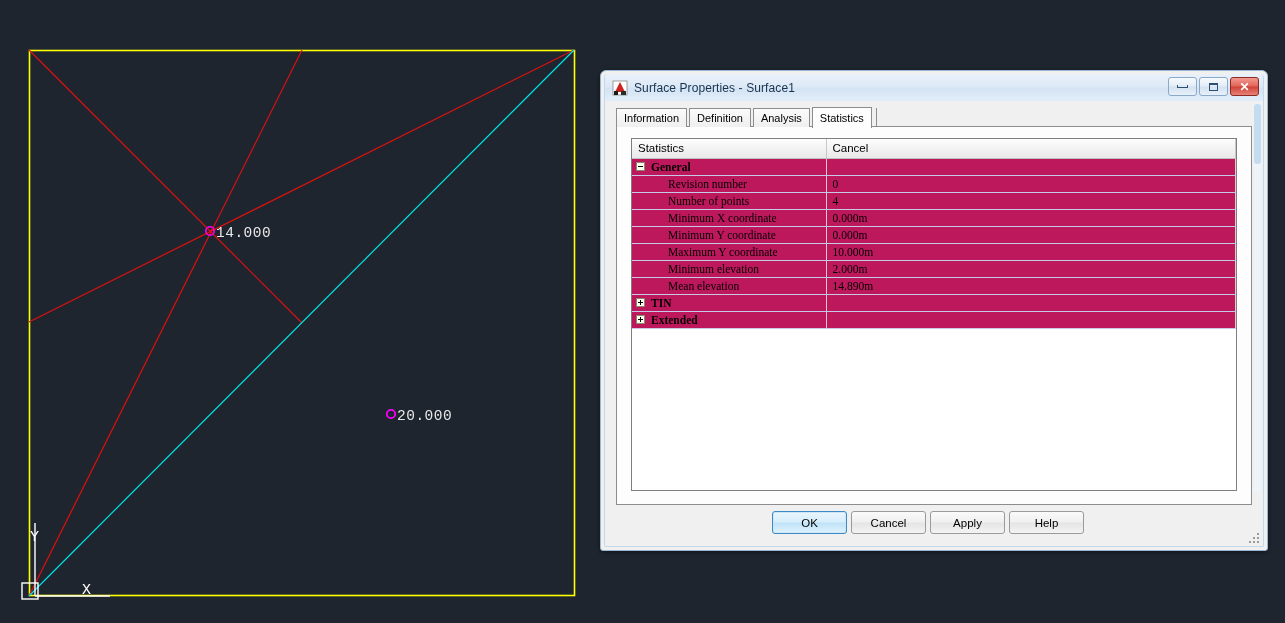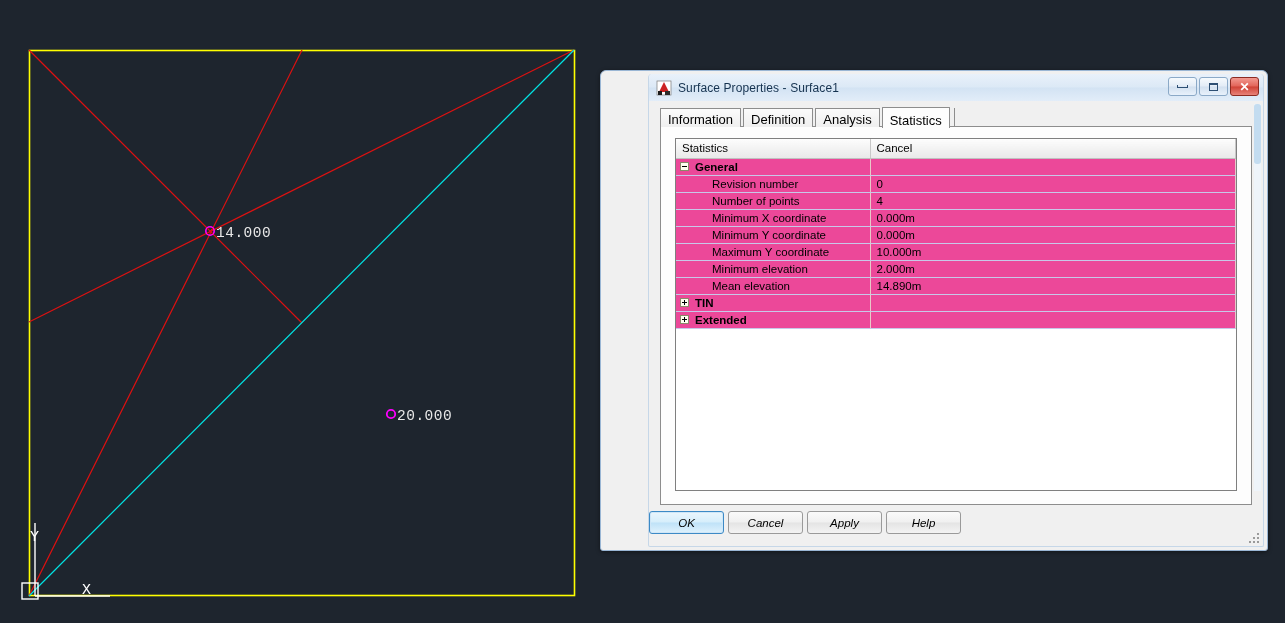--- a/index.html
+++ b/index.html
@@ -36,21 +36,20 @@
     box-shadow: 0 1px 4px rgba(0,0,0,0.45);
   }
   #dialog-frame {
     position: absolute;
     left: 3px; top: 3px; right: 3px; bottom: 3px;
     background: #f0f0f0;
     border-radius: 4px 4px 2px 2px;
     background-image: linear-gradient(to bottom, #eef3f9 0px, #e6eef7 26px, #f0f0f0 27px, #f0f0f0 100%);
     border: 1px solid #c6d7e8;
     border-top: none;
-    margin-left: 44px;
   }
 
   
   #titlebar {
     position: absolute;
     left: 0; top: 0; right: 0; height: 27px;
     background: linear-gradient(to bottom, #e9f1fa 0%, #dce9f6 48%, #d3e3f3 52%, #e2edf9 100%);
     border-radius: 4px 4px 0 0;
     display: flex; align-items: center;
   }
@@ -93,26 +92,26 @@
     position: absolute;
     left: 11px; top: 32px;
     height: 21px;
     display: flex; align-items: flex-end;
     z-index: 3;
   }
   .tab {
     height: 19px;
     padding: 0 7px;
     margin-right: 2px;
-    font-size: 13px;
+    font-size: 11px;
     color: #000;
     background: linear-gradient(to bottom,#fbfbfb 0%,#efefef 100%);
     border: 1px solid #8d8d8d;
     border-bottom: none;
-    display: flex; align-items: flex-end;
+    display: flex; align-items: center;
     border-radius: 1px 1px 0 0;
     white-space: nowrap;
   }
   .tab.active {
     height: 21px;
     background: #fdfdfd;
     border-color: #8d8d8d;
     margin-bottom: -1px;
     z-index: 4;
   }
@@ -150,25 +149,26 @@
     height: 19px;
     padding: 0 0 0 6px;
     background: linear-gradient(to bottom,#fdfdfd 0%,#f2f2f2 55%,#e9e9e9 100%);
     border-right: 1px solid #c8c8c8;
     border-bottom: 1px solid #c0c0c0;
     font-size: 11.5px;
   }
   table.grid td {
     height: 17px;
     padding: 0 0 0 6px;
-    background: #ec4899;
+    background: #be185d;
     border-bottom: 1px solid #c8c8e8;
     border-right: 1px solid #e8c8c8;
     overflow: hidden;
     white-space: nowrap;
+    font-family: Liberation Serif, serif;
   }
   table.grid tr.group td {
     font-weight: bold;
     padding-left: 4px;
   }
   td.label-cell { border-right: 1px solid #f0c8c8; }
   .pad-child { padding-left: 36px !important; }
   .expander {
     display: inline-block;
     width: 9px; height: 9px;
@@ -207,21 +207,21 @@
     left: 0; top: 0;
     width: 7px; height: 60px;
     background: #c3dcf0;
     border-radius: 3px;
   }
 
   
   #buttonrow {
     position: absolute;
     left: 0; right: 12px; bottom: 12px;
-    display: flex; justify-content: flex-start; gap: 4px; font-style: italic;
+    display: flex; justify-content: center; gap: 4px;
   }
   .dlgbtn {
     width: 75px; height: 23px;
     font-size: 11.5px;
     color: #000;
     border: 1px solid #9a9a9a;
     border-radius: 3px;
     background: linear-gradient(to bottom,#fafafa 0%,#f0f0f0 48%,#e4e4e4 52%,#f3f3f3 100%);
     display: flex; align-items: center; justify-content: center;
     cursor: default;

